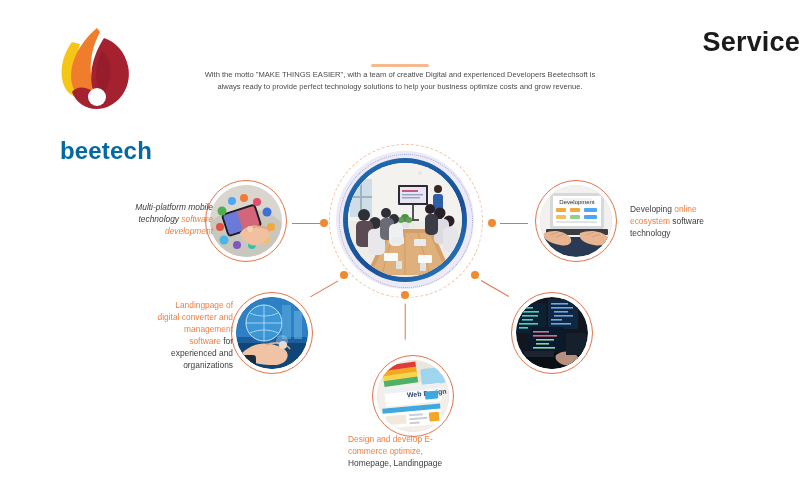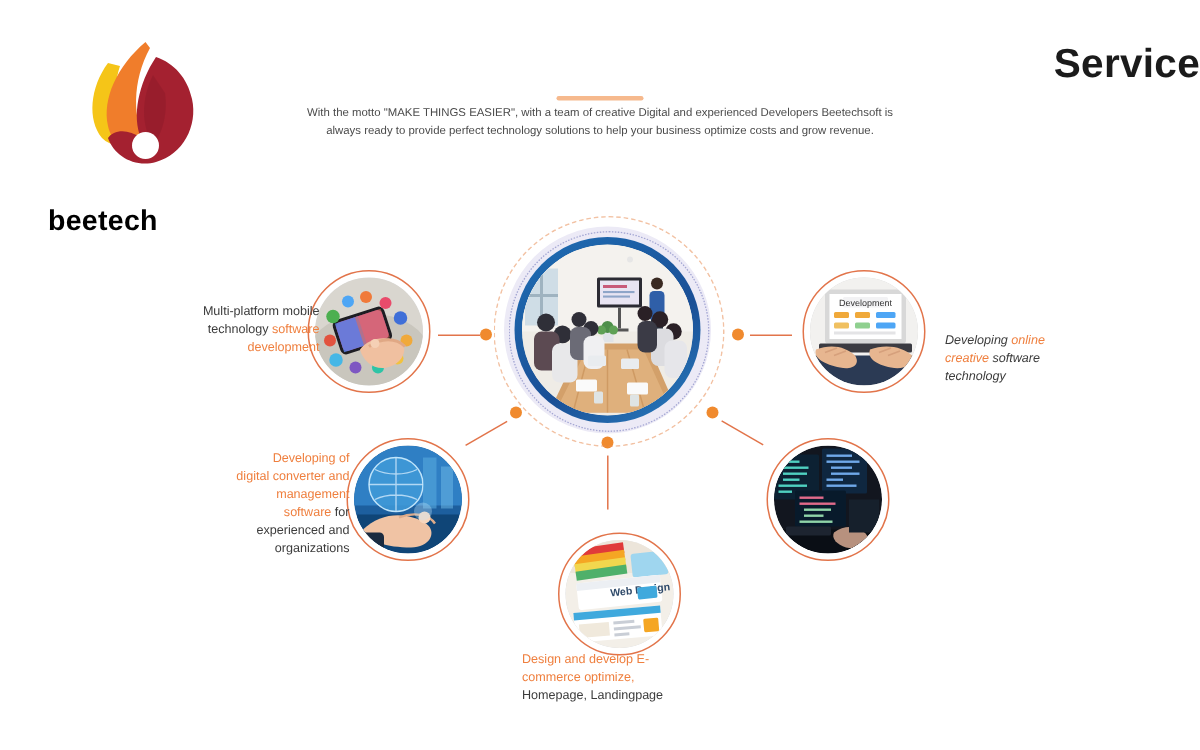--- a/index.html
+++ b/index.html
@@ -11,22 +11,22 @@
     position:relative;
     color:#3a3a3a;
   }
   .stage{position:absolute;left:0;top:0;width:800px;height:500px;}
 
   
   .logo{position:absolute;left:32px;top:24px;width:120px;height:130px;}
   .logo-mark{position:absolute;left:10px;top:0;width:100px;height:90px;}
   .logo-text{
     position:absolute;left:0;top:113px;width:120px;
-    text-align:left;font-size:19px;font-weight:600;
-    color:#000000;letter-spacing:.2px;
+    text-align:right;font-size:24px;font-weight:600;
+    color:#0369a1;letter-spacing:.2px;
   }
 
   
   .title{
     position:absolute;left:0;top:27px;width:800px;text-align:right;
     font-size:27px;font-weight:700;color:#1b1b1b;letter-spacing:.2px;
   }
   .title-rule{
     position:absolute;left:371px;top:64px;width:58px;height:3px;
     background:#f6b98d;border-radius:2px;
@@ -79,22 +79,22 @@
   .s-mr{left:511px;top:292px;}
   .s-b {left:372px;top:355px;}
 
   
   .lbl{position:absolute;font-size:8.4px;line-height:12px;color:#3c3c3c;}
   .lbl .hl{color:#ef7f3e;}
   .lbl.r{text-align:right;}
   .lbl.l{text-align:left;}
   .lbl.c{}
 
-  .lbl-tl{left:88px;top:201px;width:125px;}
-  .lbl-tr{left:630px;top:220px;width:120px;font-style:italic;}
+  .lbl-tl{left:88px;top:201px;width:125px;font-style:italic;}
+  .lbl-tr{left:630px;top:203px;width:120px;}
   .lbl-ml{left:128px;top:299px;width:105px;}
   .lbl-mr{left:606px;top:310px;width:120px;}
   .lbl-b {left:348px;top:433px;width:150px;}
 
   
   .dot{position:absolute;width:8px;height:8px;border-radius:50%;background:#f08a2e;}
   .conn{position:absolute;height:1.4px;background:#e2744a;transform-origin:0 50%;}
 </style>
 </head>
 <body>
@@ -397,26 +397,26 @@
   </div>
 
   <div class="lbl lbl-tl r">
     <span>Multi-platform mobile</span><br>
     <span>technology </span><span class="hl">software</span><br>
     <span class="hl">development</span>
   </div>
 
   <div class="lbl lbl-tr l">
     <span>Developing </span><span class="hl">online</span><br>
-    <span class="hl">creative</span><span> software</span><br>
+    <span class="hl">ecosystem</span><span> software</span><br>
     <span>technology</span>
   </div>
 
   <div class="lbl lbl-ml r">
-    <span class="hl">Developing of</span><br>
+    <span class="hl">Landingpage of</span><br>
     <span class="hl">digital converter and</span><br>
     <span class="hl">management</span><br>
     <span class="hl">software</span><span> for</span><br>
     <span>experienced and</span><br>
     <span>organizations</span>
   </div>
 
 
   <div class="lbl lbl-b c">
     <span class="hl">Design and develop E-</span><br>

